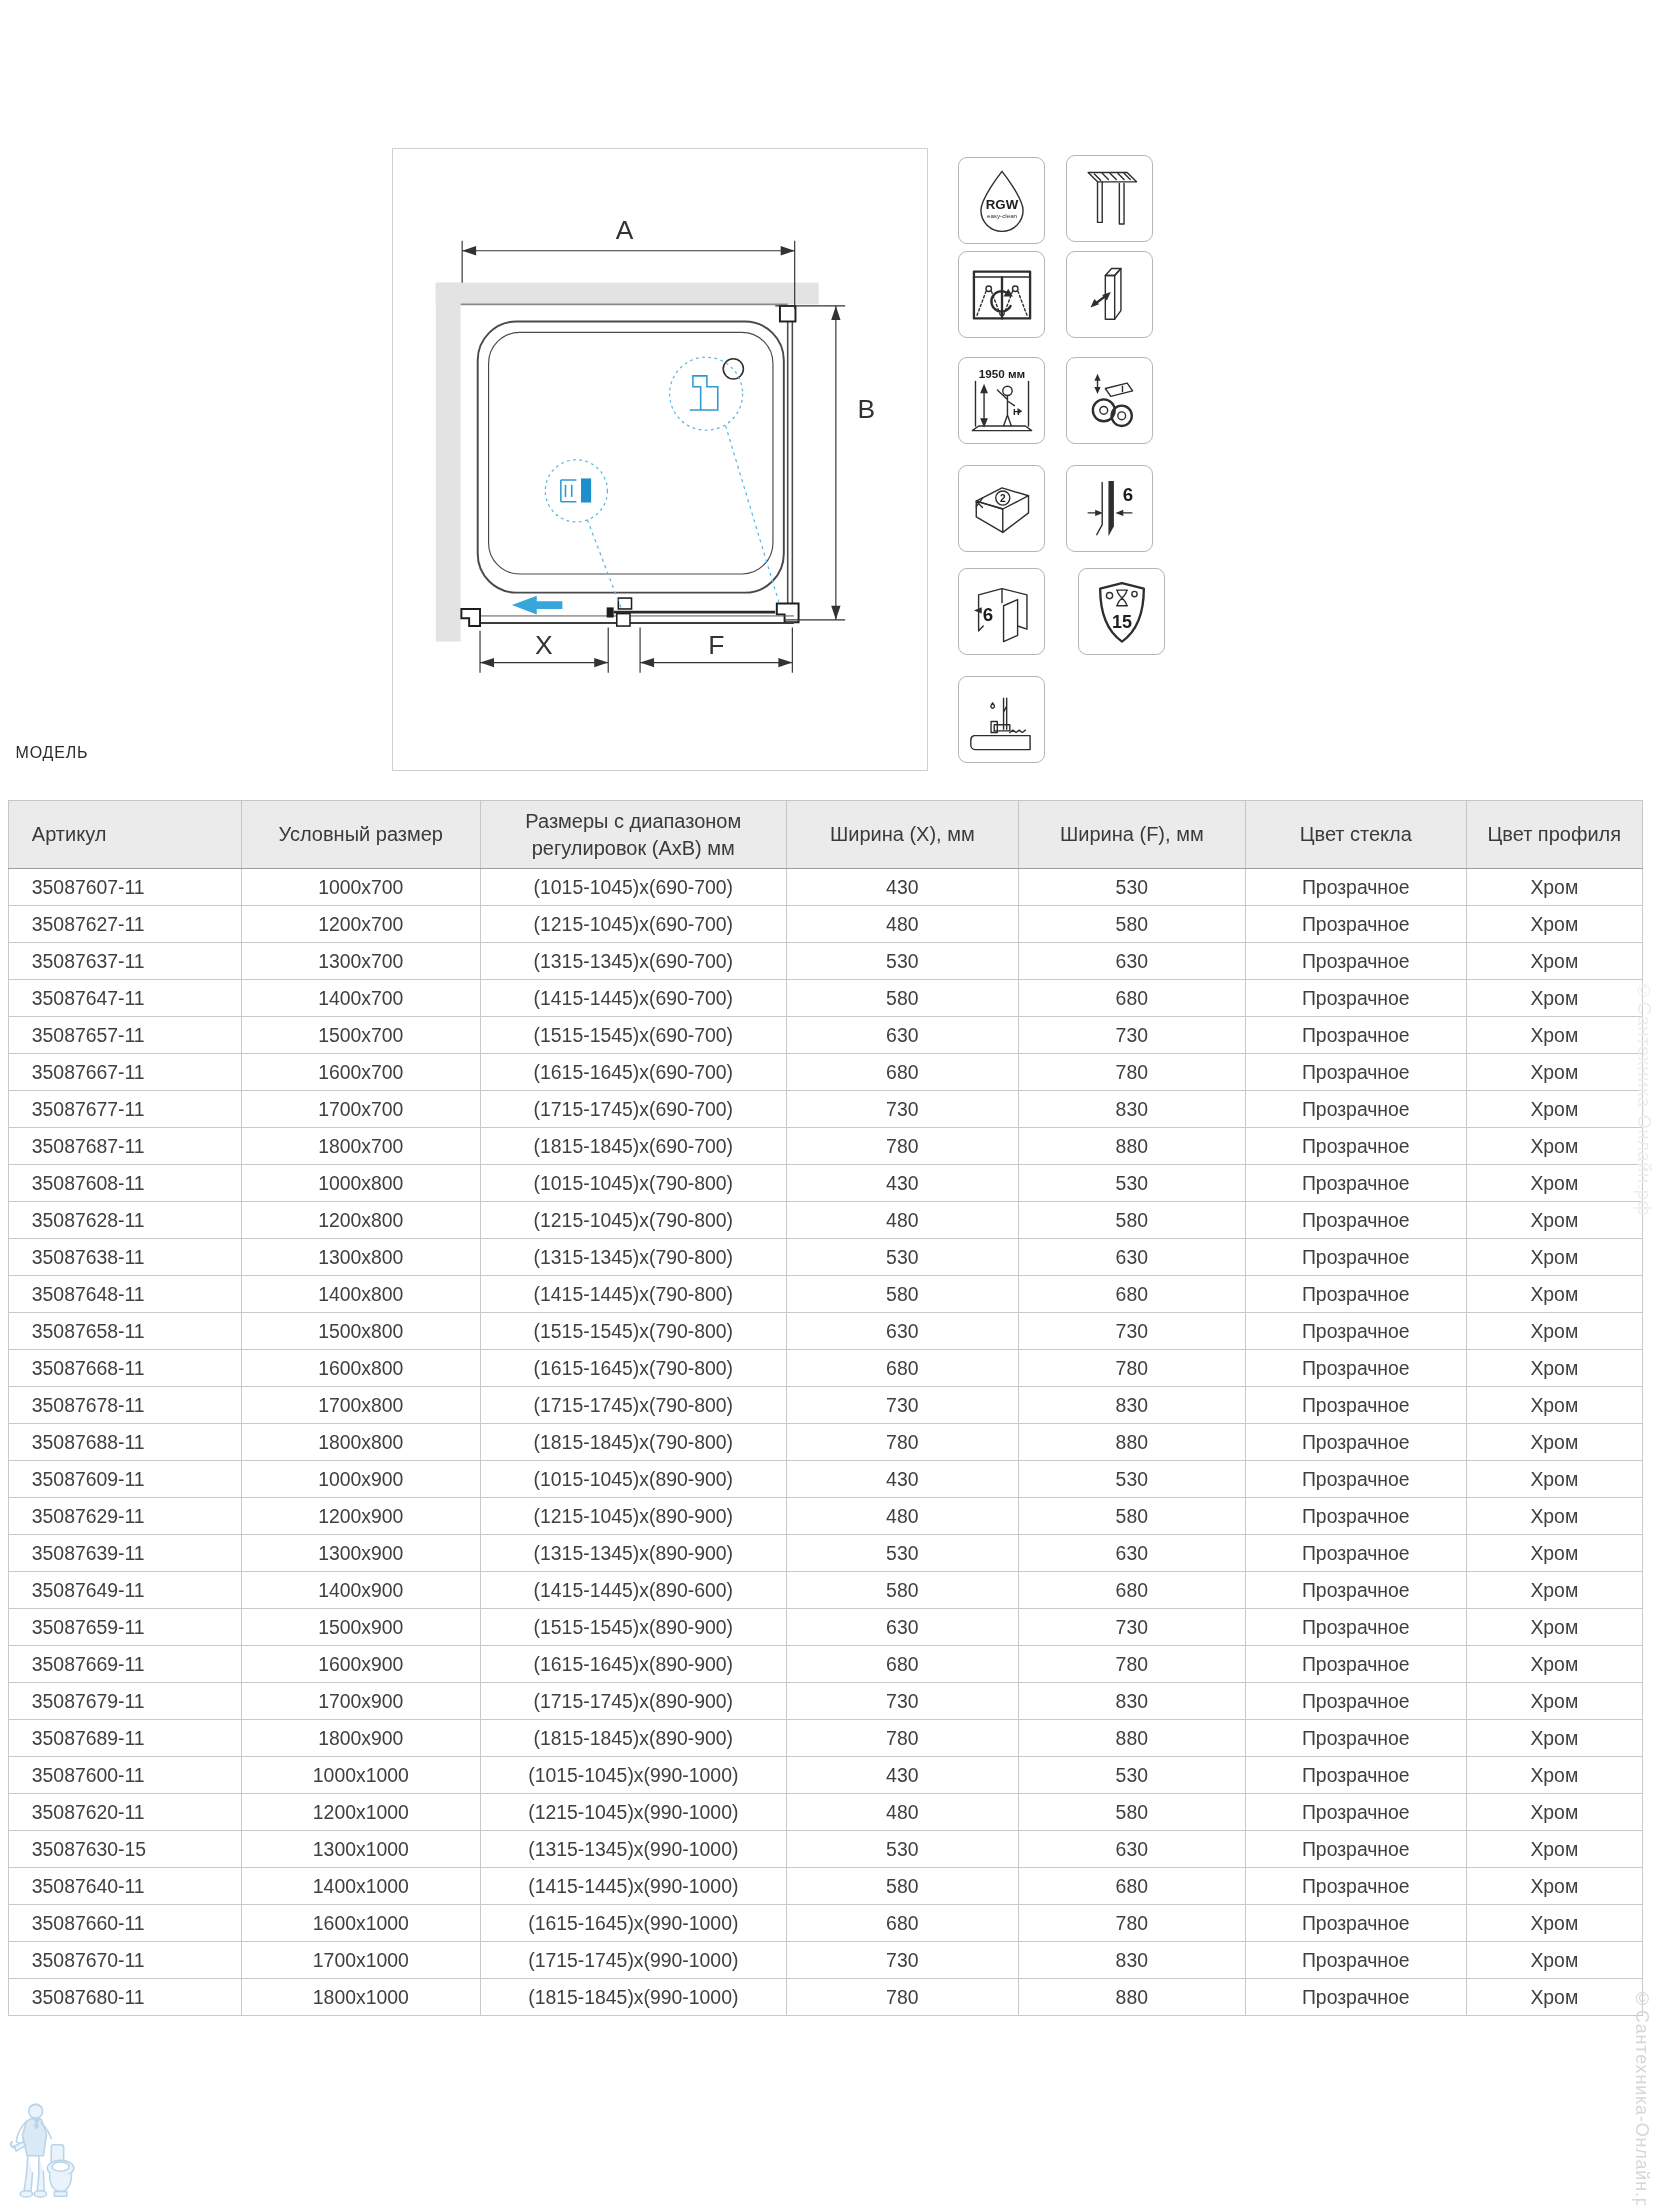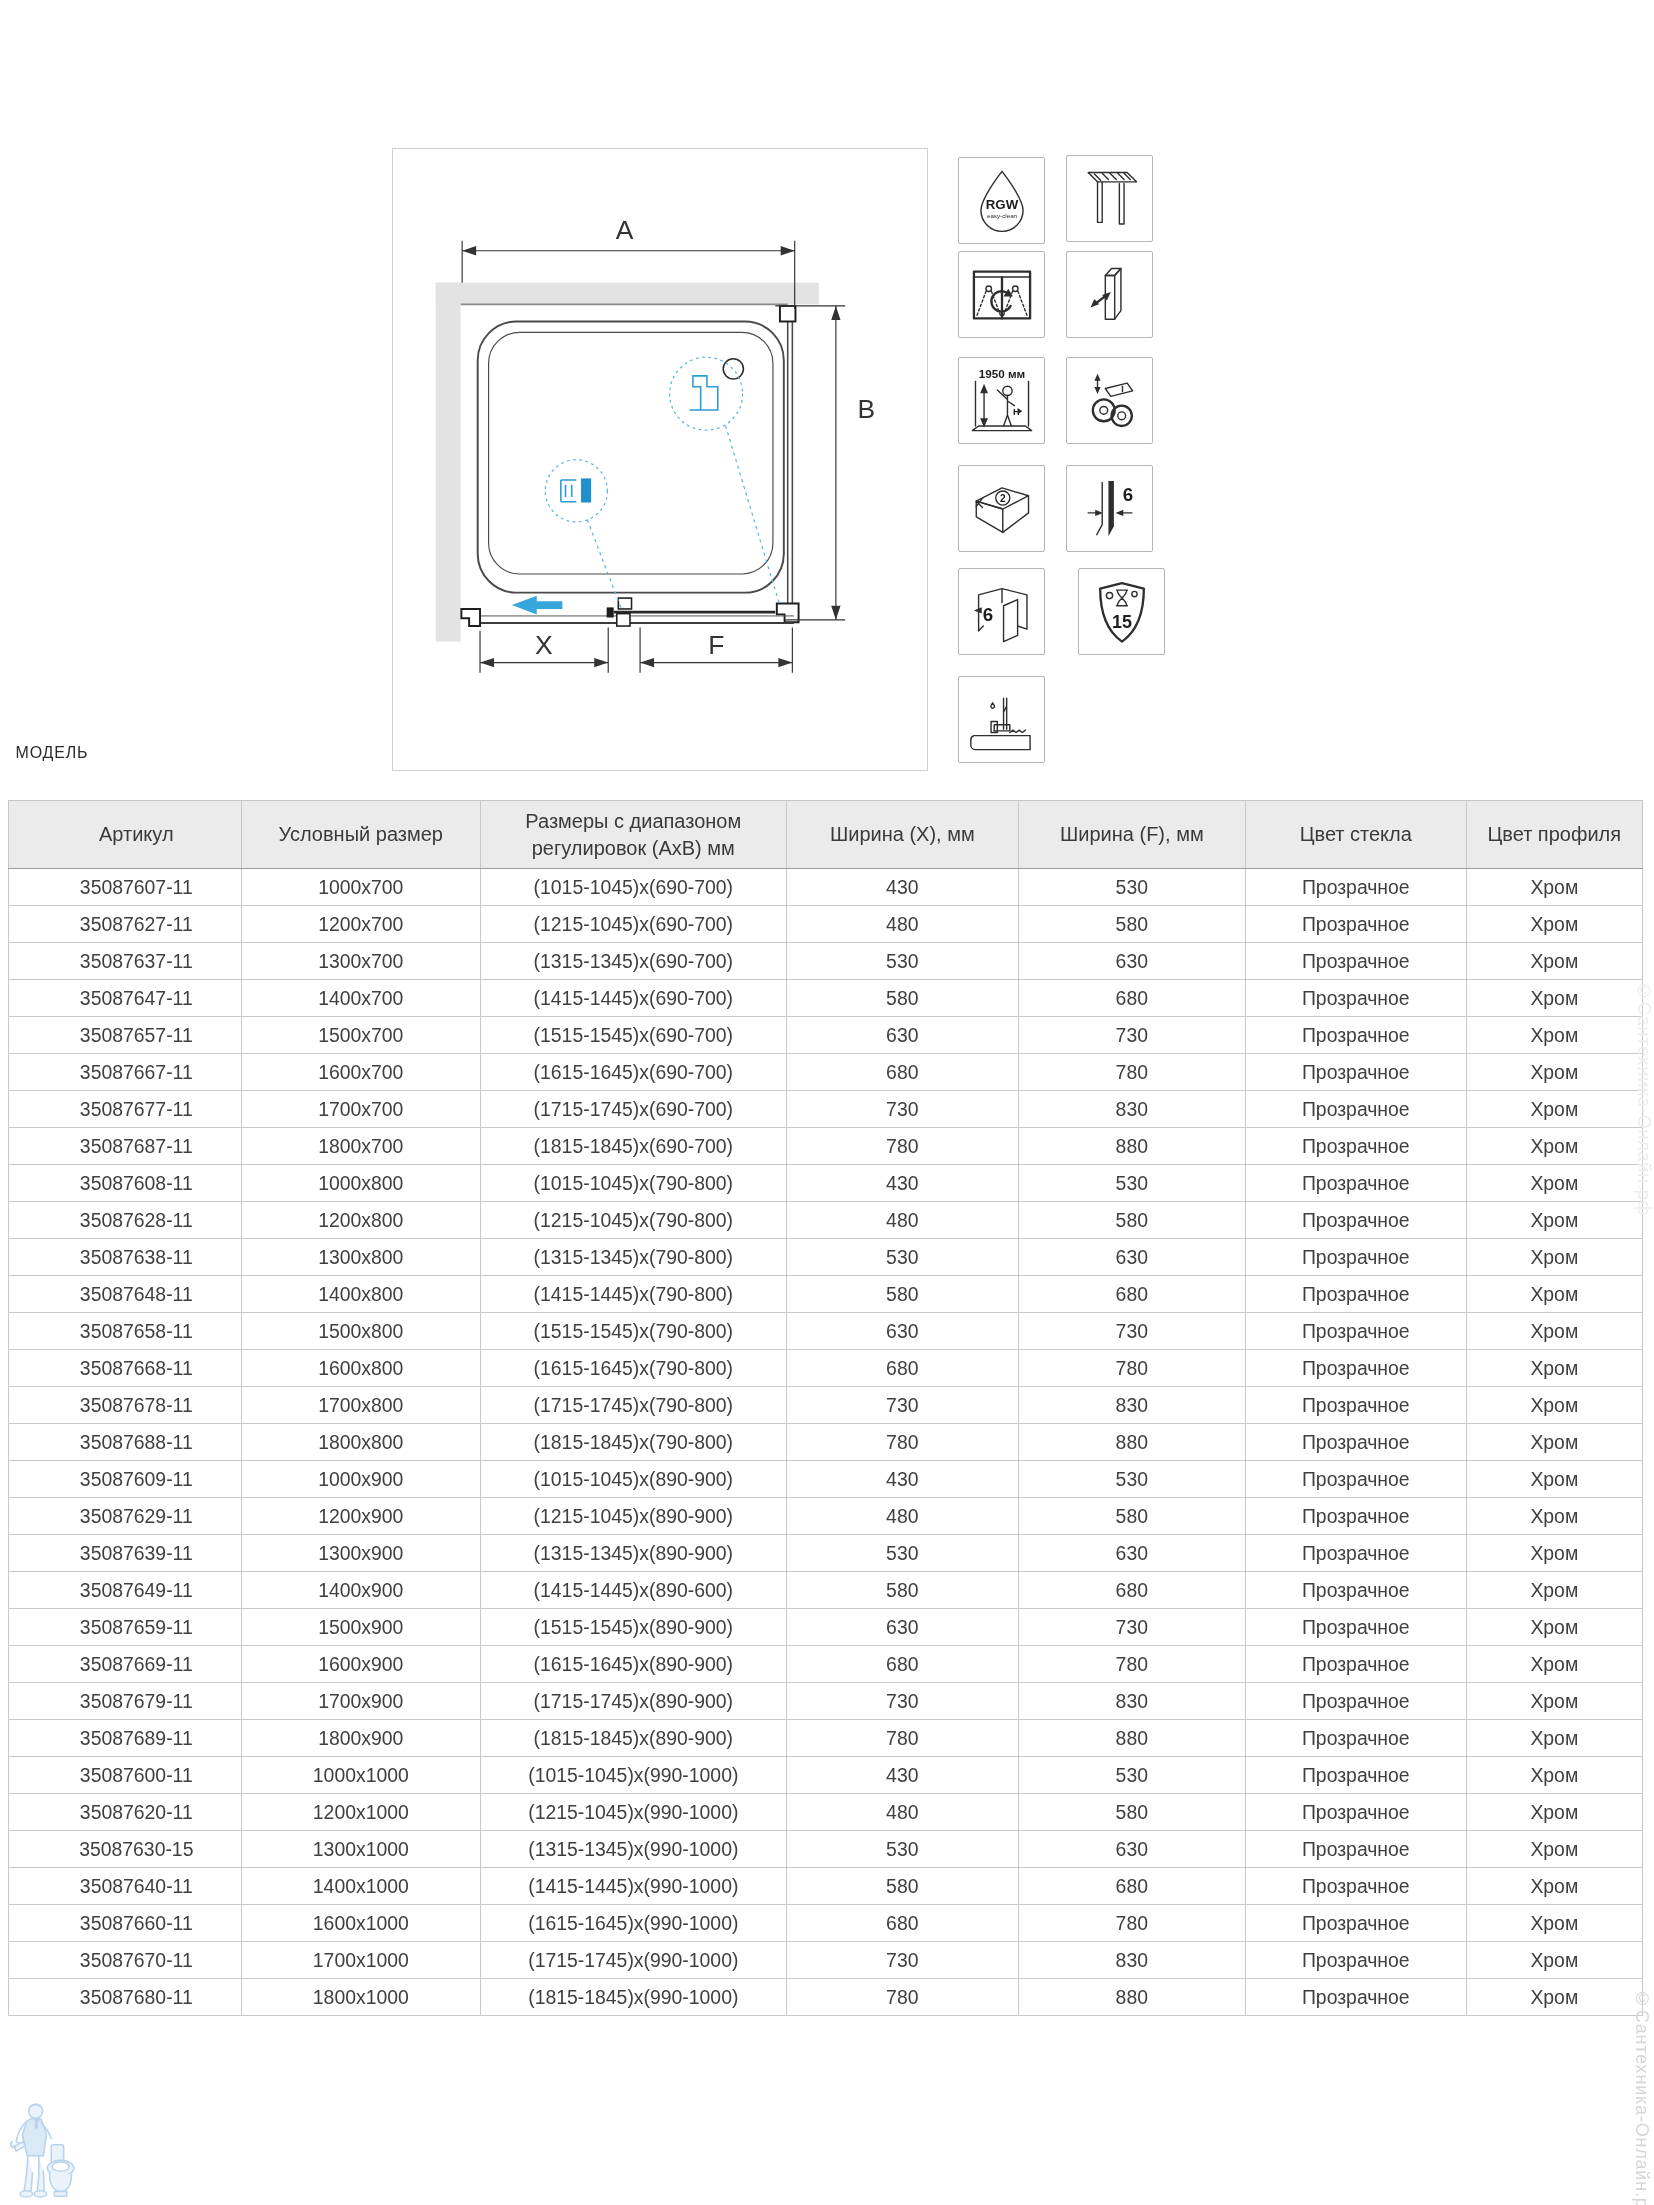--- a/index.html
+++ b/index.html
@@ -8,21 +8,21 @@
     font-family:"Liberation Sans",sans-serif;color:#3d3d3d;overflow:hidden;
   }
   
   .diagram-box{
     position:absolute;left:392px;top:148px;width:536px;height:623px;
     border:1.6px solid #cfcfcf;box-sizing:border-box;background:#fff;
   }
   
   .icon-box{
     position:absolute;width:87px;height:87px;box-sizing:border-box;
-    border:1.6px solid #b5b5b5;border-radius:2px;background:#fff;
+    border:1.6px solid #b5b5b5;border-radius:9px;background:#fff;
     display:flex;align-items:center;justify-content:center;
   }
   .icon-box svg{width:78px;height:78px;}
   .ic-stroke{stroke:#2e2e2e;fill:none;stroke-width:3;stroke-linecap:round;stroke-linejoin:round;}
   .ic-thin{stroke:#2e2e2e;fill:none;stroke-width:1.8;stroke-linecap:round;stroke-linejoin:round;}
   .ic-fill{fill:#2e2e2e;stroke:none;}
   .ic-text{fill:#1e1e1e;font-family:"Liberation Sans",sans-serif;font-weight:bold;}
   
   .section-title{
     position:absolute;left:15.5px;top:744px;font-size:16px;font-weight:500;
@@ -37,21 +37,21 @@
   table.spec th{
     background:#ebebeb;font-weight:400;font-size:20px;color:#3a3a3a;
     border:0.8px solid #c6c6c6;border-bottom:1.6px solid #9d9d9d;
     height:67px;text-align:center;line-height:26.4px;padding:0;
   }
   table.spec td{
     border:0.8px solid #c9c9c9;height:36px;text-align:center;padding:0;
     background:#fff;font-weight:400;
   }
   table.spec th:first-child, table.spec td:first-child{
-    text-align:center;padding-left:23px;
+    text-align:left;padding-left:23px;
   }
   table.spec{border:0.8px solid #b3b3b3;}
   
   .wm-vert{
     position:absolute;writing-mode:vertical-rl;font-size:18px;letter-spacing:0.8px;
     color:#d7d7d7;user-select:none;white-space:nowrap;
   }
   .wm-vert.faint{color:#ededed;}
   .wm-mascot{position:absolute;left:6.2px;top:2095px;}
   

